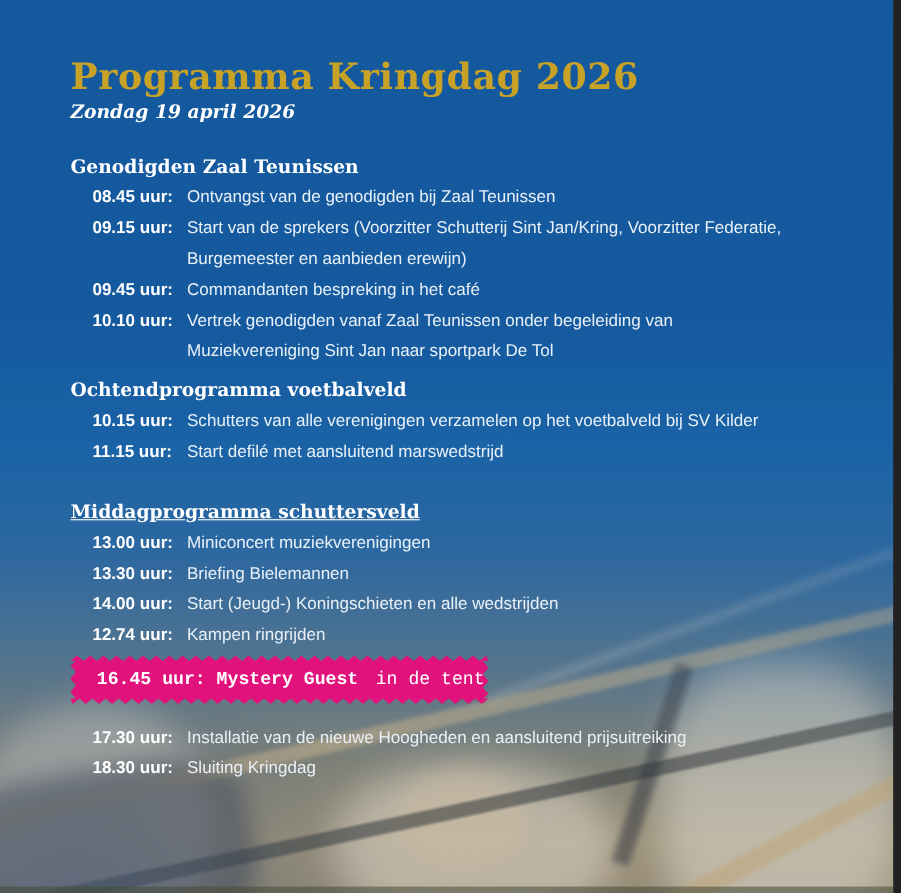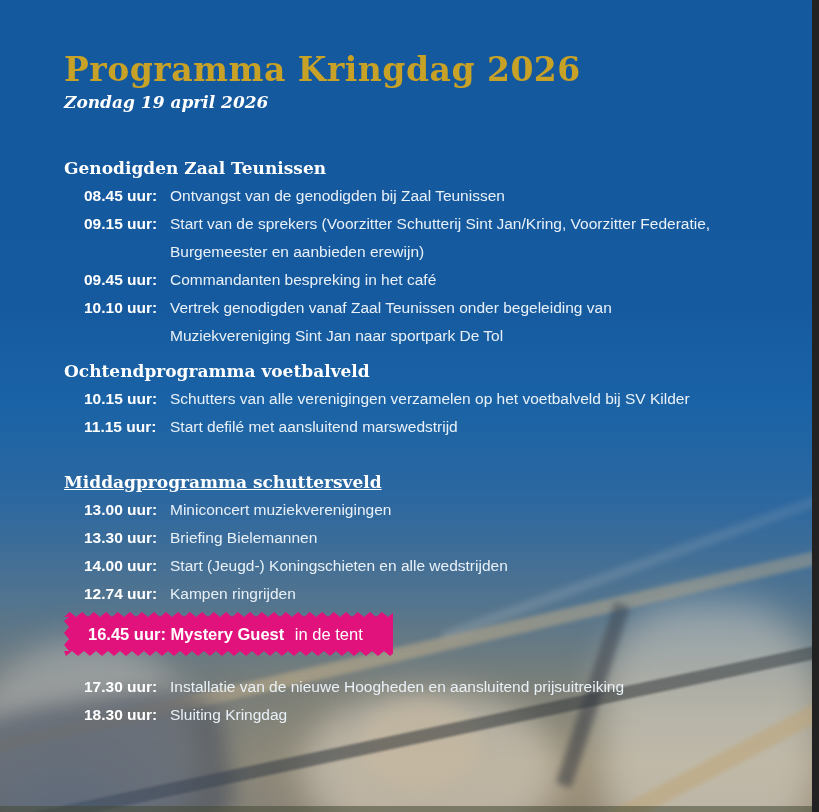--- a/index.html
+++ b/index.html
@@ -35,29 +35,29 @@
     font-size:33px; line-height:36px; color:#C8A227; letter-spacing:.5px;
   }
   .subtitle{
     font-family:"DejaVu Serif", serif; font-weight:bold; font-style:italic;
     font-size:17px; line-height:20px; color:#FFFFFF; margin-top:4px;
   }
   .section-heading{
     font-family:"DejaVu Serif", serif; font-weight:bold;
     font-size:17px; line-height:20px; color:#FFFFFF; margin-bottom:4px;
   }
-  .mt-first{margin-top:46px;} .mt-sec2{margin-top:11px;} .mt-sec3{margin-top:31px;text-decoration:underline;}
+  .mt-first{margin-top:30px;} .mt-sec2{margin-top:11px;} .mt-sec3{margin-top:31px;text-decoration:underline;}
   .row{display:flex; line-height:28px; padding-left:20px; font-size:15.5px;}
   .row .time{flex:0 0 86px; font-weight:bold; color:#FFFFFF; white-space:nowrap;}
   .row .desc{color:#E9F1F8; white-space:pre;}
   .banner{
     display:inline-block; margin-top:4px; margin-left:0;
     background:#E2127D; color:#FFFFFF; height:44px; line-height:44px;
     padding:0 30px 0 24px; white-space:nowrap;
-    font-family:Liberation Sans, sans-serif; font-size:16.5px;
+    font-family:Liberation Mono, monospace; font-size:16.5px;
   }
   .banner .b{font-weight:bold;}
   .banner .r{font-weight:normal; margin-left:6px;}
   .closing{margin-top:17px;}
 </style>
 </head>
 <body>
 
 <div class="poster">
 

